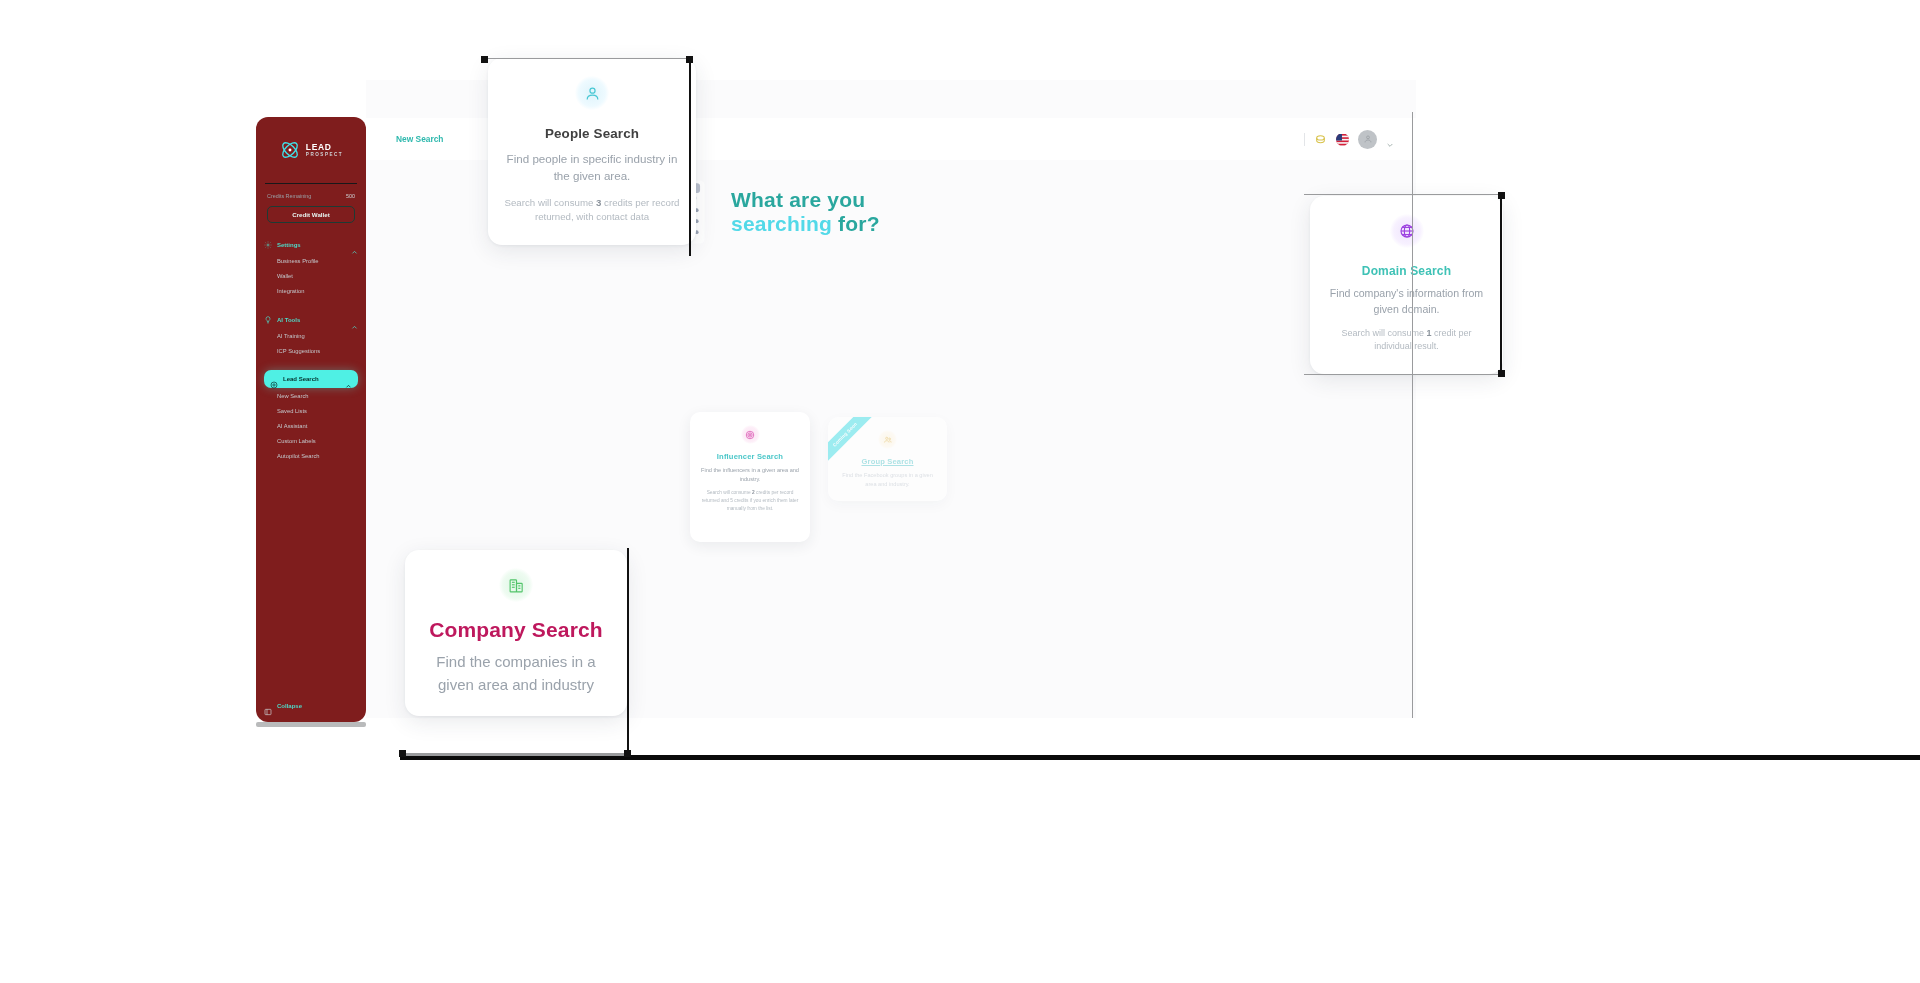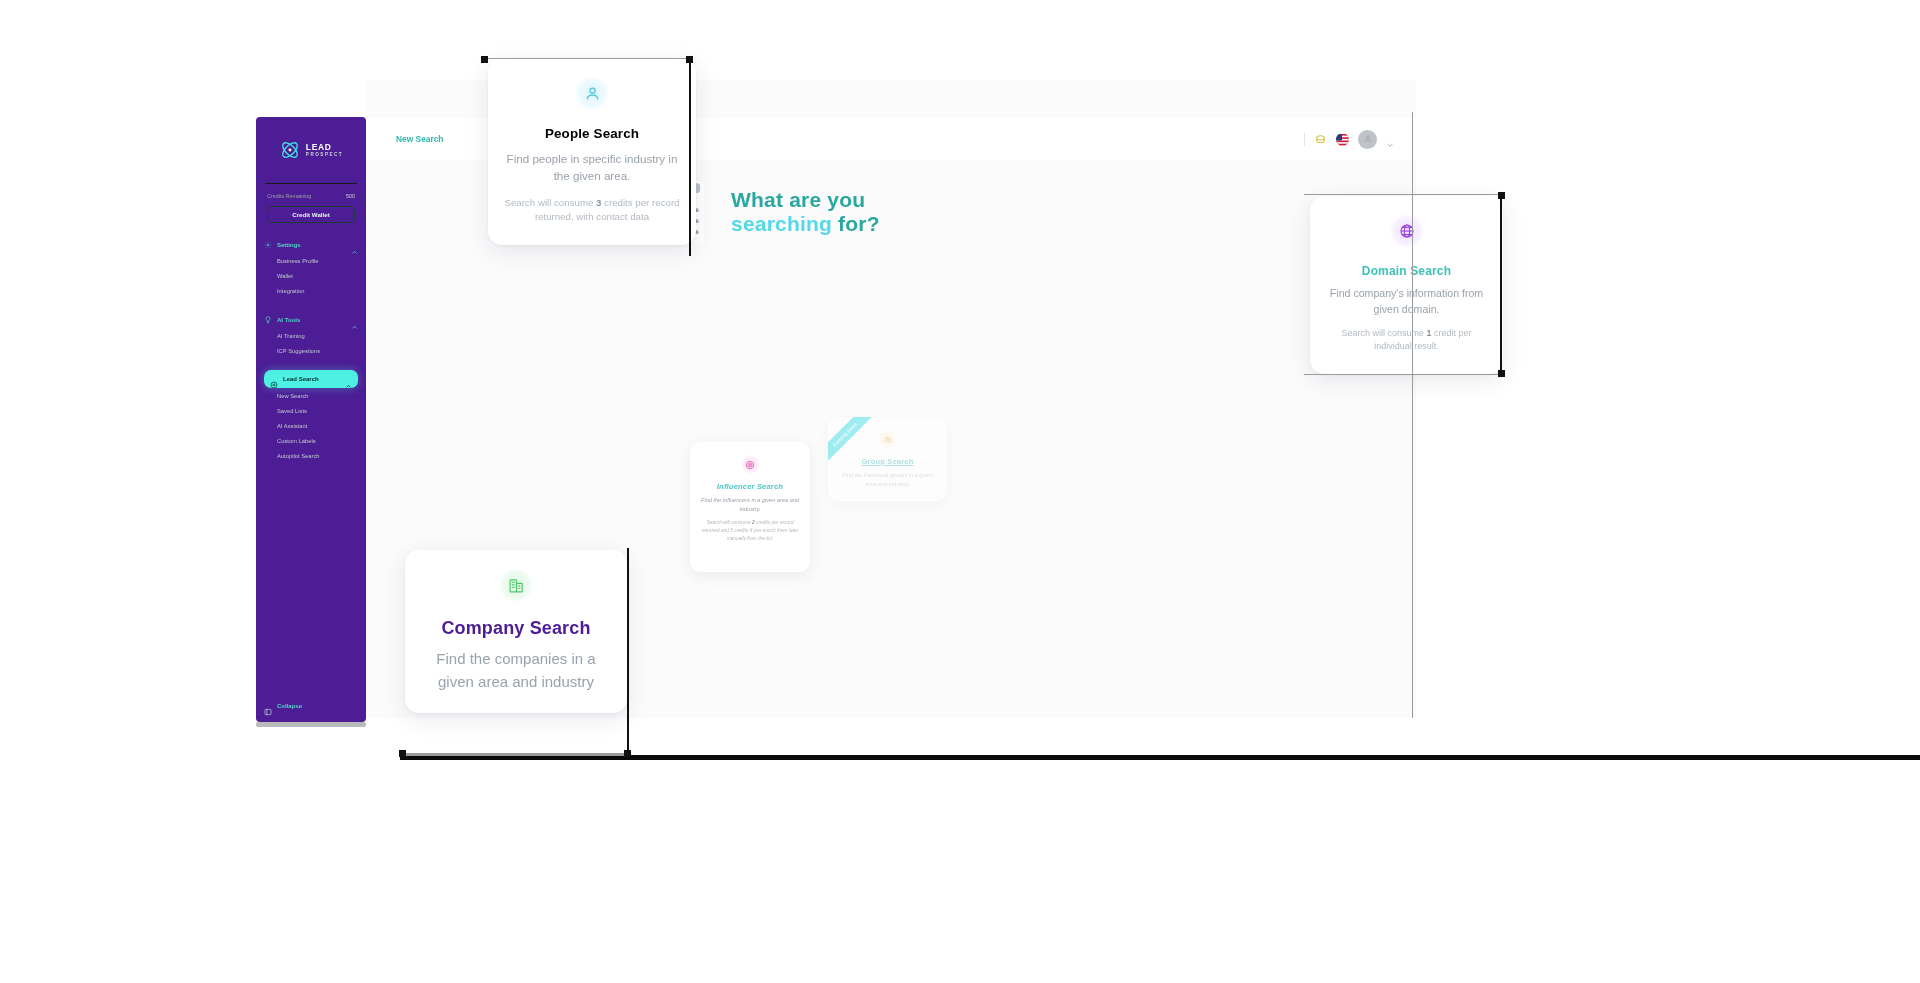--- a/index.html
+++ b/index.html
@@ -9,22 +9,22 @@
     font-family: "Liberation Sans", sans-serif;
     overflow: hidden;
   }
   #root { position: relative; width: 1920px; height: 983px; background:#fff; }
 
   
   .sidebar {
     position: absolute;
     left: 256px; top: 117px;
     width: 110px; height: 605px;
-    background: #4c1d95;
-    border-radius: 4px;
+    background: #7f1d1d;
+    border-radius: 12px;
     overflow: hidden;
     z-index: 40;
   }
   .sb-logo { display:flex; align-items:center; justify-content:center; gap:5px; padding-top: 22px; }
   .sb-logo-mark { width: 22px; height: 22px; flex:none; }
   .sb-logo-text { display:flex; flex-direction:column; line-height:1; }
   .sb-logo-text .l1 { color:#fff; font-size:8.5px; font-weight:700; letter-spacing:.6px; }
   .sb-logo-text .l2 { color:#cfd3d6; font-size:4.6px; font-weight:600; letter-spacing:1.5px; margin-top:1.5px; }
 
   .sb-divider { height: 1px; background: #17181a; margin: 22px 9px 0 9px; }
@@ -148,37 +148,37 @@
     font-size: 11.6px; color:#9aa2ab; line-height:1.5; margin-top: 9px;
   }
   .card-note {
     font-size: 9.7px; color:#b3bac1; line-height:1.5; margin-top: 11px;
   }
   .card-note b, .card-desc b { color:#8b939c; font-weight:700; }
 
   
   #card-people { left:488px; top:58px; width:208px; }
   #card-people .card-ico-wrap { background: radial-gradient(circle, #dff4fb 0%, #eefaff 55%, rgba(255,255,255,0) 72%); }
-  #card-people .card-title { color:#000000; }
+  #card-people .card-title { color:#404040; }
 
   
   #card-domain { left:1310px; top:196px; width:193px; }
   #card-domain .card-ico-wrap { background: radial-gradient(circle, #efe4fd 0%, #f7f1ff 55%, rgba(255,255,255,0) 72%); }
   #card-domain .card-title { color:#3fc2b6; font-size:12px; }
   #card-domain .card-desc { font-size:10.6px; margin-top:8px; }
   #card-domain .card-note { font-size:9px; margin-top:9px; }
 
   
   #card-company { left:405px; top:550px; width:222px; }
   #card-company .card-ico-wrap { background: radial-gradient(circle, #def7e4 0%, #eefbf1 55%, rgba(255,255,255,0) 72%); }
-  #card-company .card-title { color:#4c1d95; font-size:18px; }
+  #card-company .card-title { color:#be185d; font-size:21px; }
   #card-company .card-desc { font-size:15px; }
 
   
-  #card-influencer { left:690px; top:442px; width:120px; padding:13px 8px 30px 8px; box-shadow: 0 4px 14px rgba(38,50,66,.08); border-radius:10px;font-style:italic;}
+  #card-influencer { left:690px; top:412px; width:120px; padding:13px 8px 30px 8px; box-shadow: 0 4px 14px rgba(38,50,66,.08); border-radius:10px;}
   #card-influencer .card-ico-wrap { width:19px; height:19px; background: radial-gradient(circle, #fbe2f3 0%, #fdeff8 55%, rgba(255,255,255,0) 72%); }
   #card-influencer .card-title { color:#4bc7c9; font-size:7.6px; margin-top:8px; }
   #card-influencer .card-desc { font-size:5.6px; margin-top:5px; line-height:1.55; }
   #card-influencer .card-note { font-size:4.8px; margin-top:6px; line-height:1.6; }
 
   
   #card-group {
     left:828px; top:417px; width:119px; padding:13px 8px 13px 8px;
     border-radius:10px; overflow:hidden; opacity:.55;
     box-shadow: 0 4px 14px rgba(38,50,66,.07);

